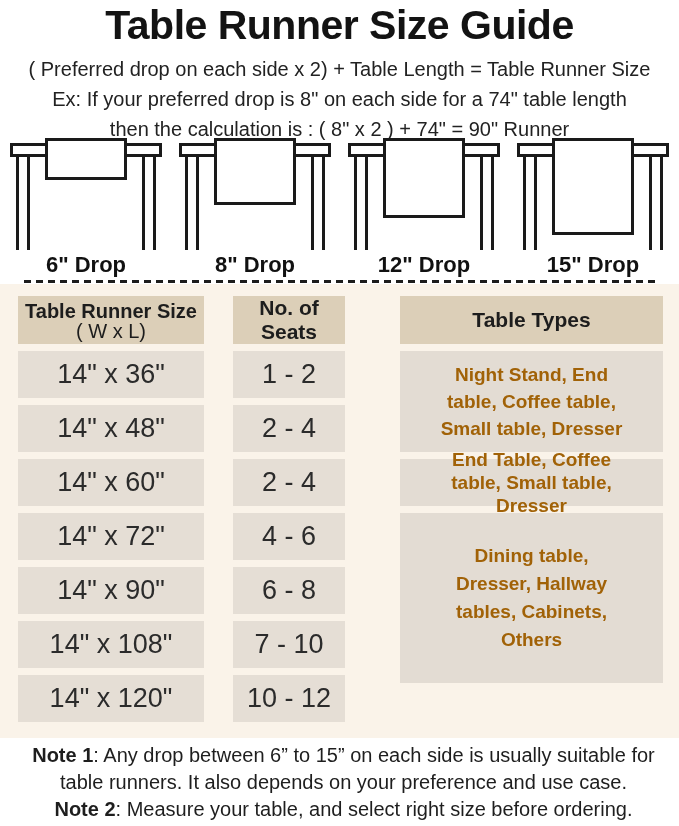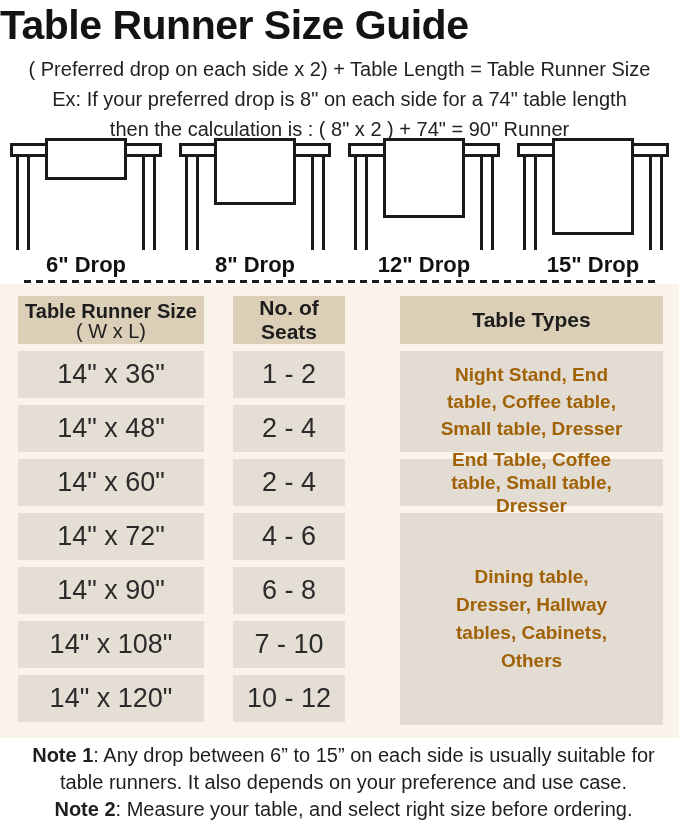--- a/index.html
+++ b/index.html
@@ -9,21 +9,21 @@
     font-family: "Liberation Sans", "DejaVu Sans", sans-serif;
     color: #1c1c1c;
     position: relative;
     overflow: hidden;
   }
 
   
   .page-title {
     margin: 0;
     padding-top: 2px;
-    text-align: left;
+    text-align: center;
     font-size: 41px;
     font-weight: 700;
     letter-spacing: -0.5px;
     color: #131313;
   }
   .formula-line {
     margin-top: 9px;
     text-align: center;
     font-size: 20px;
     color: #222;
@@ -220,21 +220,21 @@
       </div>
 
     <div class="col col-types">
       <div class="cell head-cell head-single">Table Types</div>
     <div class="cell types-cell g0" style="height: 101px;">
           <div class="types-text">Night Stand, End table, Coffee table, Small table, Dresser</div>
         </div>
         <div class="cell types-cell g1" style="height: 47px;">
           <div class="types-text">End Table, Coffee table, Small table, Dresser</div>
         </div>
-        <div class="cell types-cell g2" style="height: 212px;">
+        <div class="cell types-cell g2" style="height: 170px;">
           <div class="types-text">Dining table, Dresser, Hallway tables, Cabinets, Others</div>
         </div>
       </div>
 
   </div>
 
   <div class="notes">
     <p class="note"><span class="note-label">Note 1</span><span>: Any drop between 6” to 15” on each side is usually suitable for table runners. It also depends on your preference and use case.</span></p>
     <p class="note"><span class="note-label">Note 2</span><span>: Measure your table, and select right size before ordering.</span></p>
   </div>

